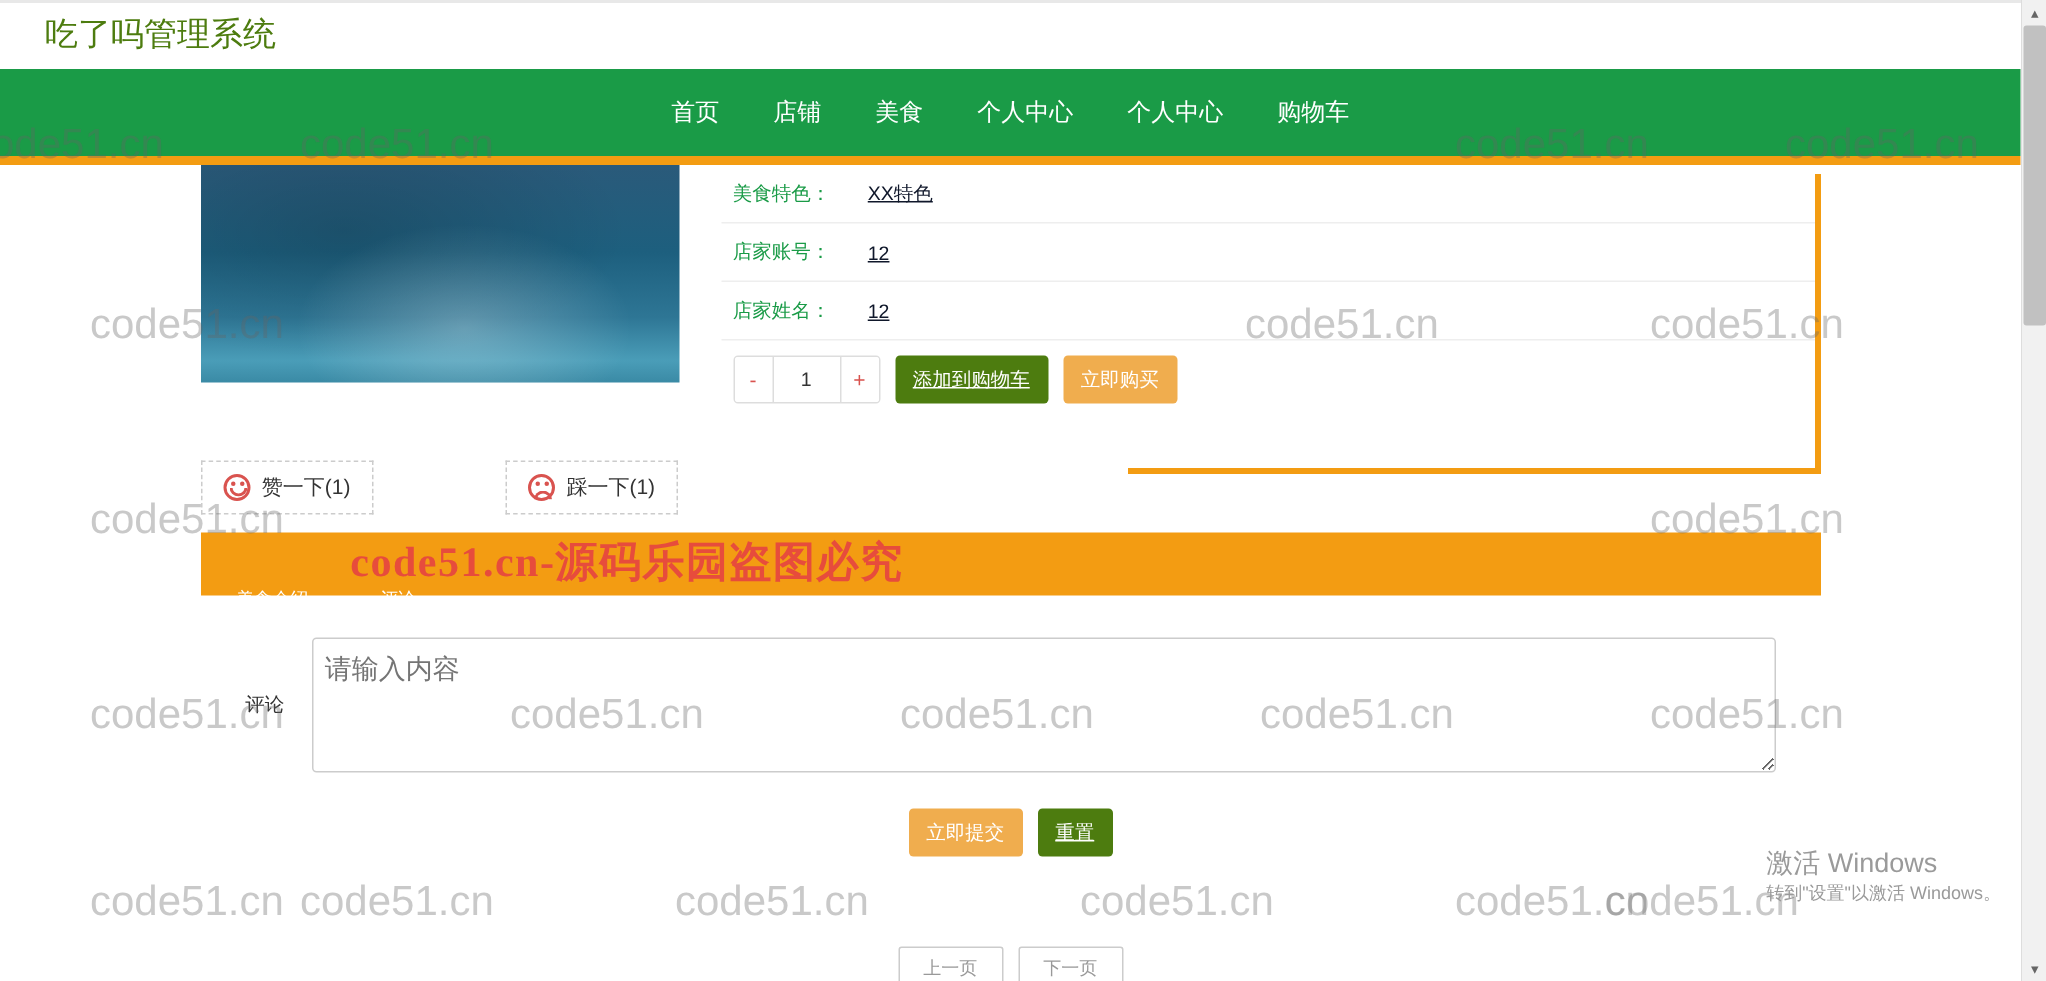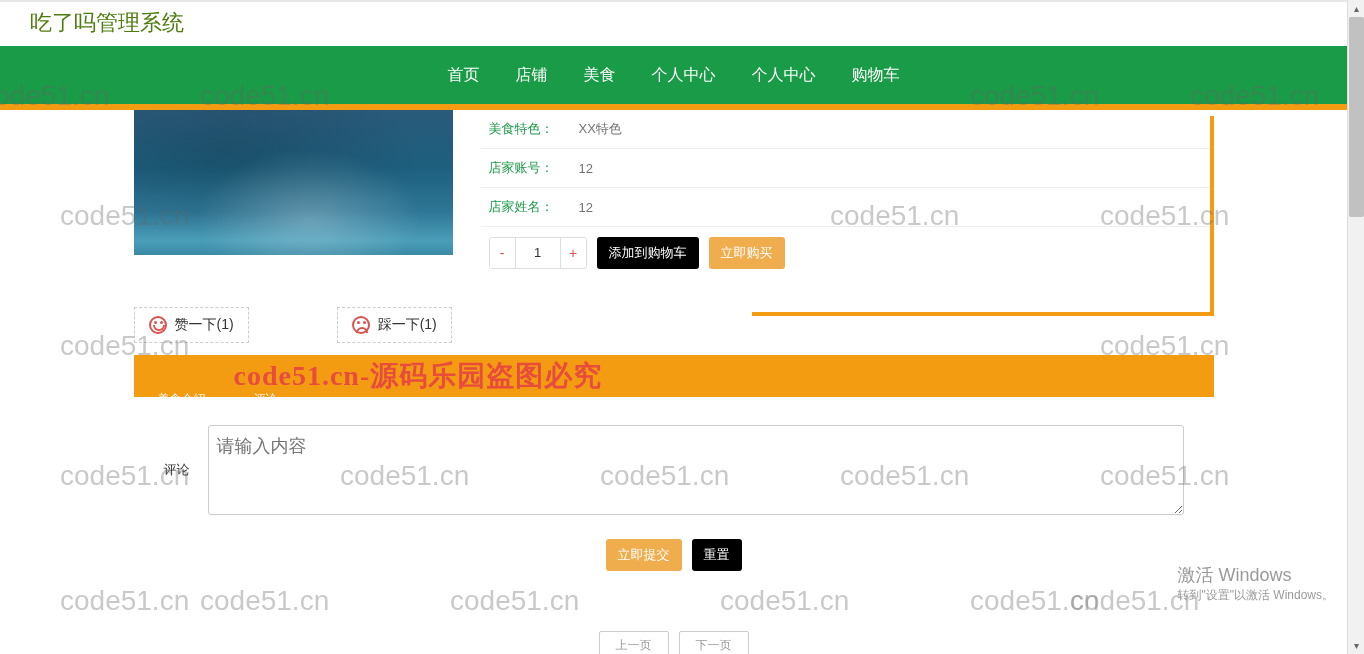--- a/index.html
+++ b/index.html
@@ -14,28 +14,28 @@
 .orange-divider { height: 6px; background: #f39c12; }
 .content { position: relative; width: 1080px; margin: 0 auto; }
 .orange-frame { position: absolute; right: 0; top: 6px; width: 462px; height: 200px; border-right: 4px solid #f39c12; border-bottom: 4px solid #f39c12; pointer-events: none; }
 .orange-frame::before { content:""; position:absolute; left:-338px; top:-6px; height:4px; background:#f39c12; width:800px; display:none; }
 .top-row { display: flex; gap: 28px; padding-top: 0; }
 .product-image { width: 319px; height: 145px; background: linear-gradient(180deg, #2a5a7a 0%, #1d5f7e 40%, #2e7695 70%, #4a9db8 90%, #3a8aa5 100%); margin-top: 0; position: relative; overflow: hidden; }
 .product-image::after { content:""; position:absolute; inset:0; background: radial-gradient(ellipse at 55% 75%, rgba(255,255,255,0.25), transparent 45%), radial-gradient(ellipse at 30% 30%, rgba(0,0,0,0.15), transparent 60%); }
 .info-table { flex: 1; }
 .info-row { display: flex; align-items: center; padding: 10px 8px; border-bottom: 1px solid #eee; }
 .info-label { color: #1a9b47; width: 90px; font-size: 13px; }
-.info-value { color: #737373; font-size: 13px; }
+.info-value { color: #0f172a; font-size: 13px; text-decoration: underline; }
 .qty-row { display: flex; align-items: center; gap: 10px; padding: 10px 8px; }
 .qty-group { display: flex; border: 1px solid #ddd; border-radius: 3px; overflow: hidden; }
 .qty-btn { width: 26px; height: 30px; background: #fff; border: none; color: #d9534f; font-size: 14px; cursor: pointer; border-right: 1px solid #ddd; }
 .qty-btn:last-child { border-right: none; border-left: 1px solid #ddd; }
 .qty-val { width: 44px; text-align: center; line-height: 30px; font-size: 13px; }
 .btn { border: none; border-radius: 3px; color: #fff; padding: 7px 12px; font-size: 13px; cursor: pointer; }
-.btn-green { background: #000000; }
+.btn-green { background: #4d7c0f; text-decoration: underline; }
 .btn-orange { background: #f0ad4e; }
 .vote-row { display: flex; gap: 88px; margin-top: 28px; padding: 0 0 0 0; }
 .vote { border: 1px dashed #ccc; padding: 8px 14px; display: flex; align-items: center; gap: 8px; font-size: 14px; }
 .face { width: 18px; height: 18px; border: 2px solid #d9534f; border-radius: 50%; position: relative; display: inline-block; }
 .face::before, .face::after { content:""; position:absolute; background:#d9534f; }
 .face::before { width: 3px; height: 3px; border-radius: 50%; top: 3px; left: 3px; box-shadow: 6px 0 0 #d9534f; }
 .face.smile::after { width: 8px; height: 4px; border: 2px solid #d9534f; border-top: none; border-radius: 0 0 8px 8px; left: 2px; top: 7px; background: transparent; }
 .face.sad::after { width: 8px; height: 4px; border: 2px solid #d9534f; border-bottom: none; border-radius: 8px 8px 0 0; left: 2px; top: 9px; background: transparent; }
 .tab-bar { background: #f39c12; height: 42px; margin-top: 12px; display: flex; align-items: stretch; position: relative; }
 .tab { padding: 0 24px; display: flex; align-items: center; color: #fff; font-size: 12px; margin-top: 44px; }

